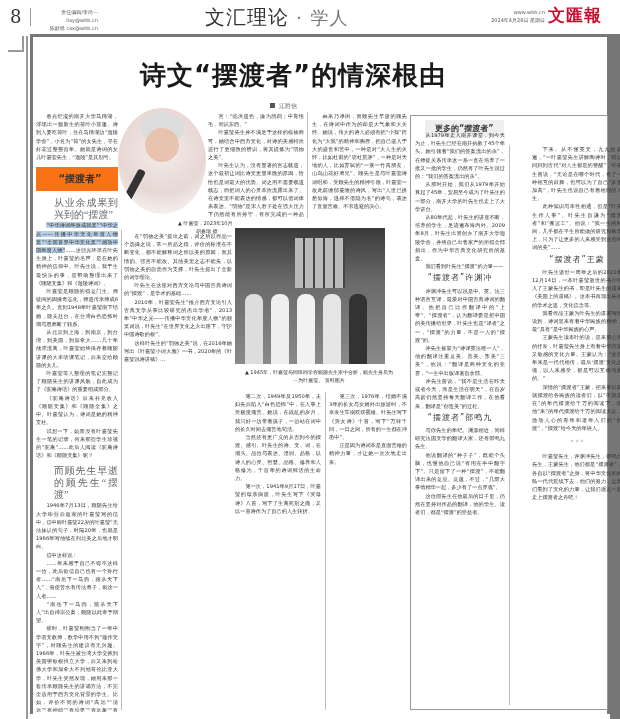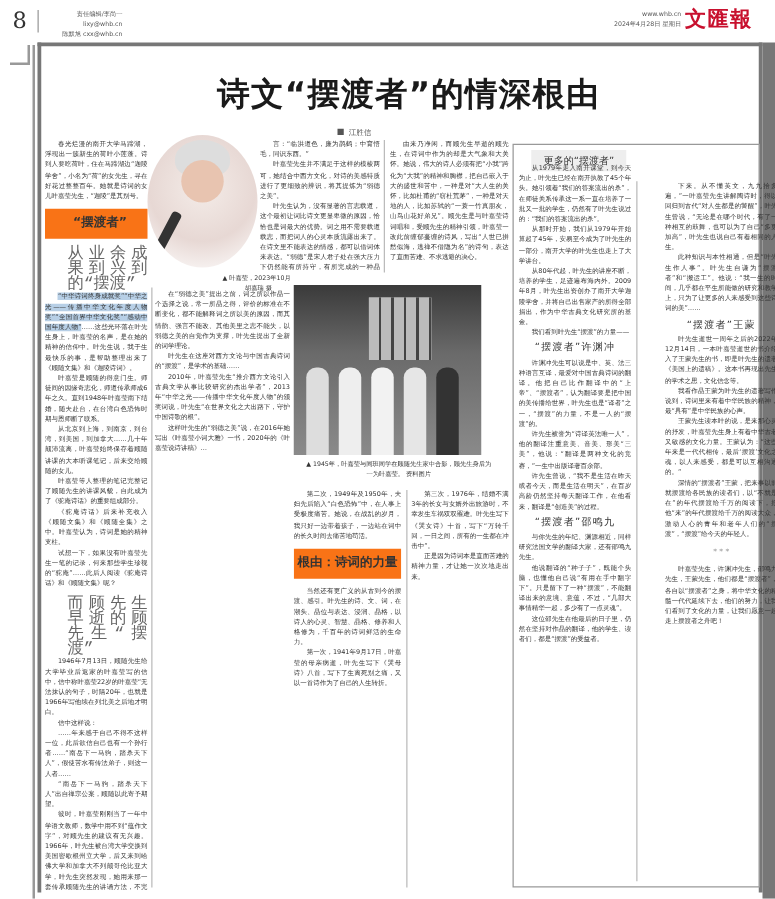--- a/index.html
+++ b/index.html
@@ -10,57 +10,62 @@
 .editors{position:absolute;left:38px;top:8px;font-size:5px;line-height:8px;color:#555;text-align:right;width:60px}
 .section{position:absolute;left:205px;top:4px;font-size:20px;color:#333;letter-spacing:1px}
 .section .sub{color:#777;font-size:18px}
 .site{position:absolute;left:470px;top:8px;font-size:5px;line-height:8px;color:#555;text-align:right;width:75px}
 .brand{position:absolute;left:548px;top:4px;font-family:Liberation Sans, sans-serif;font-size:17px;font-weight:bold;color:#c8102e;letter-spacing:1px}
 .frame{position:absolute;left:30px;top:34px;width:580px;height:680px;border:3px solid #777;border-bottom:none}
 .outer{position:absolute;left:0;top:34px;width:620px;height:685px;background:#fff}
 .leftdeco{position:absolute;left:8px;top:36px;width:20px;height:683px;border-right:2px solid #999}
 .leftdeco::before{content:"";position:absolute;left:0;top:0;width:14px;height:14px;border:2px solid #999;border-left:none;border-top:none}
 .rightdeco{position:absolute;right:0;top:34px;width:10px;height:685px;background:#777}
-.title{position:absolute;left:140px;top:58px;width:340px;text-align:right;font-size:26px;font-weight:bold;color:#1a1a1a;letter-spacing:1px}
+.title{position:absolute;left:140px;top:58px;width:340px;text-align:left;font-size:26px;font-weight:bold;color:#1a1a1a;letter-spacing:1px}
 .byline{position:absolute;left:270px;top:102px;font-size:6px;color:#555}
 .byline .sq{display:inline-block;width:5px;height:5px;background:#555;margin-right:4px}
 .col{position:absolute;font-size:5.2px;line-height:8.2px;color:#333;text-align:justify;overflow:hidden}
 .col p{text-indent:2em}
 .hl{background:#b7cfe6}
 .subhead{text-align:center;color:#333;font-size:8px;letter-spacing:1px;padding:4px 0}
-.subhead2{color:#666;font-size:13px;line-height:12px;padding-left:18px;font-family:Liberation Mono, monospace}
+.subhead2{color:#666;font-size:10px;line-height:12px;padding-left:18px;font-family:Liberation Serif, serif}
 .sectionbox{background:#f97316;text-align:center;font-size:10px;font-weight:bold;padding:8px 0;margin:6px 0}
 .colrule{position:absolute;width:1px;background:#bbb}
 .photo1{position:absolute;left:118px;top:108px;width:88px;height:106px;border-radius:50%;overflow:hidden;background:radial-gradient(circle at 50% 40%,#f4ece8 0%,#e7d8d4 55%,#fff 100%)}
 .hair{position:absolute;left:22px;top:4px;width:44px;height:30px;border-radius:50% 50% 40% 40%;background:#ddd}
 .face{position:absolute;left:27px;top:20px;width:34px;height:34px;border-radius:50%;background:#e8c4b0}
 .mic{position:absolute;left:12px;top:60px;width:8px;height:36px;background:#333;transform:rotate(28deg);border-radius:3px}
 .cap1{position:absolute;left:178px;top:219px;font-size:5px;line-height:8px;color:#333}
 .photo2{position:absolute;left:235px;top:228px;width:150px;height:136px;background:linear-gradient(180deg,#3a3a3a 0%,#6a6a6a 40%,#8a8a8a 100%)}
 .photo2 .win{position:absolute;left:60px;top:10px;width:50px;height:50px;background:repeating-linear-gradient(90deg,#bbb 0 8px,#444 8px 10px),#bbb}
 .photo2 .fig{position:absolute;bottom:0;width:18px;height:70px;background:#ddd;border-radius:8px 8px 0 0}
 .cap2{position:absolute;left:244px;top:368px;width:150px;font-size:5px;line-height:8px;color:#333;text-align:center}
 .morebox{position:absolute;left:410px;top:115px;width:198px;height:595px;border:1px solid #999}
-.morehead{position:absolute;left:425px;top:120px;background:#eee;font-size:8px;padding:3px 10px;font-weight:normal;color:#333}
+.morehead{position:absolute;left:425px;top:120px;background:#eee;font-size:8px;padding:3px 10px;font-weight:bold;color:#333}
 .stars{text-align:center;color:#999;font-size:6px;padding:6px 0}
 </style>
 </head>
 <body>
 
 <div class="outer"></div>
 <div class="leftdeco"></div>
 <div class="frame"></div>
 <div class="rightdeco"></div>
 
 <div class="topbar">
   <div class="pagenum">8</div>
   <div class="pgsep"></div>
   <div class="editors">
     <div>责任编辑/李尚一 lixy@whb.cn</div>
     <div>陈默旭 cxx@whb.cn</div>
+  </div>
+  <div class="section">
+    <span>文汇理论</span>
+    <span class="sub">·</span>
+    <span class="sub">学人</span>
   </div>
   <div class="site">
     <div>www.whb.cn</div>
     <div>2024年4月28日 星期日</div>
   </div>
   <div class="brand">文匯報</div>
 </div>
 
 <div class="title">诗文“摆渡者”的情深根由</div>
 <div class="byline"><span class="sq"></span><span>江胜信</span></div>
@@ -120,21 +125,20 @@
   <div class="fig" style="left:88px;background:#e6e6e6"></div>
   <div class="fig" style="left:114px;background:#333"></div>
 </div>
 <div class="cap2">
   <span>▲ 1945年，叶嘉莹与同班同学在顾随先生家中合影，顾先生身后为一为叶嘉莹。</span>
   <span>资料图片</span>
 </div>
 
 <div class="col" style="left:235px;top:392px;width:86px;height:318px">
   <p>第二次，1949年及1950年，夫妇先后陷入“白色恐怖”中，在人事上受极度痛苦。她说，在战乱的岁月，我只好一边带着孩子，一边站在词中的长久时间去痛苦地苟活。</p>
-  <div class="sectionbox">根由：诗词的力量</div>
   <p>当然还有更广义的从古到今的摆渡、感引。叶先生的诗、文、词，在潮头、品位与表达、浸润、品格，以诗人的心灵、智慧、品格、修养和人格修为，千百年的诗词鲜活的生命力。</p>
   <p>第一次，1941年9月17日，叶嘉莹的母亲病逝，叶先生写下《哭母诗》八首，写下了生离死别之痛，又以一首诗作为了自己的人生转折。</p>
 </div>
 <div class="colrule" style="left:325px;top:392px;height:318px"></div>
 <div class="col" style="left:329px;top:392px;width:78px;height:318px">
   <p>第三次，1976年，结婚不满3年的长女与女婿外出旅游时，不幸发生车祸双双罹难。叶先生写下《哭女诗》十首，写下“万转千回，一日之间，所有的一生都在冲击中”。</p>
   <p>正是因为诗词本是直面苦难的精神力量，才让她一次次地走出来。</p>
 </div>
 
 <div class="morebox"></div>

